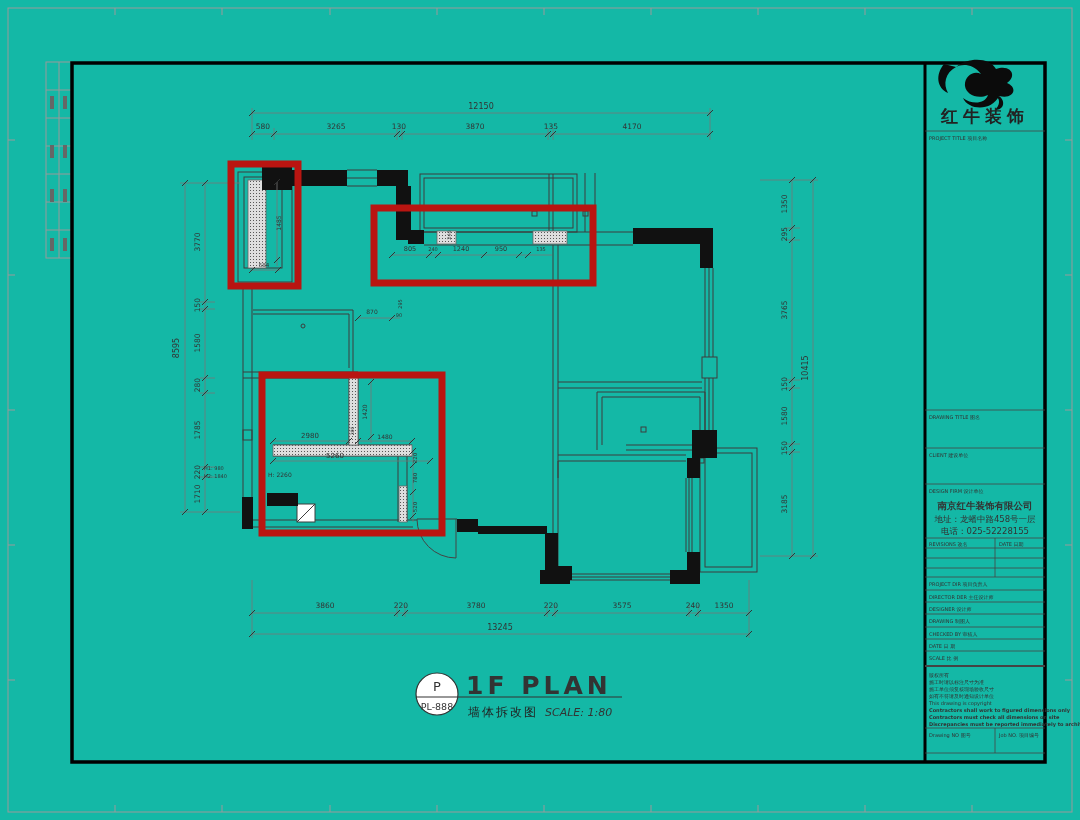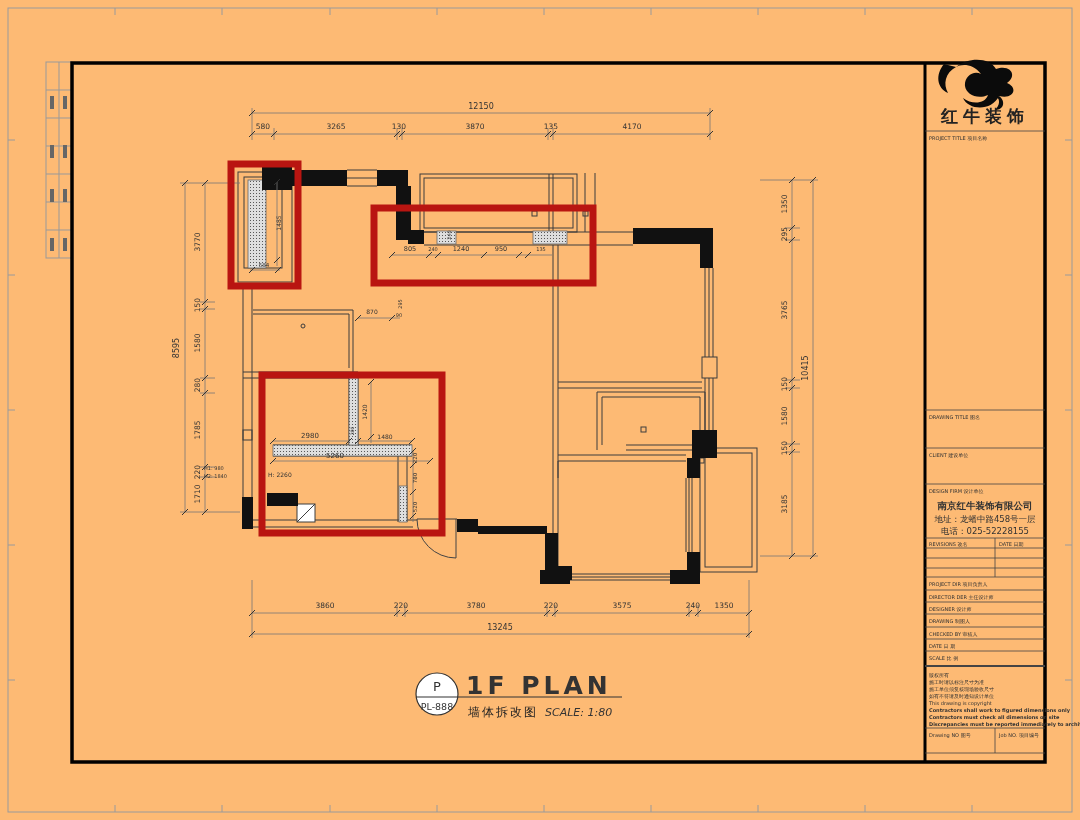--- a/index.html
+++ b/index.html
@@ -1,16 +1,16 @@
 <!DOCTYPE html>
 <html><head>
 <meta charset="utf-8">
 <style>
   html,body{margin:0;padding:0;background:#fff;width:1080px;height:820px;overflow:hidden;}
-  .sheet{position:relative;width:1080px;height:820px;background:#fdba74;
+  .sheet{position:relative;width:1080px;height:820px;background:#14b8a6;
          font-family:"DejaVu Sans", sans-serif;}
   svg text{font-family:"DejaVu Sans", sans-serif;fill:#333;}
   .dim{fill:#444;}
   .cjk{fill:#222;}
   .tiny{fill:#444;}
 </style>
 </head>
 <body>
 
 <div class="sheet">

